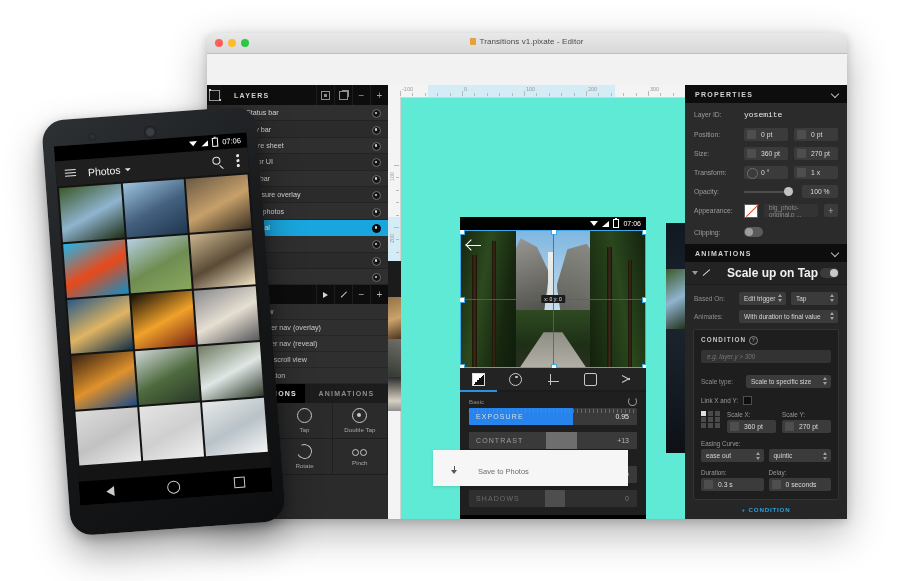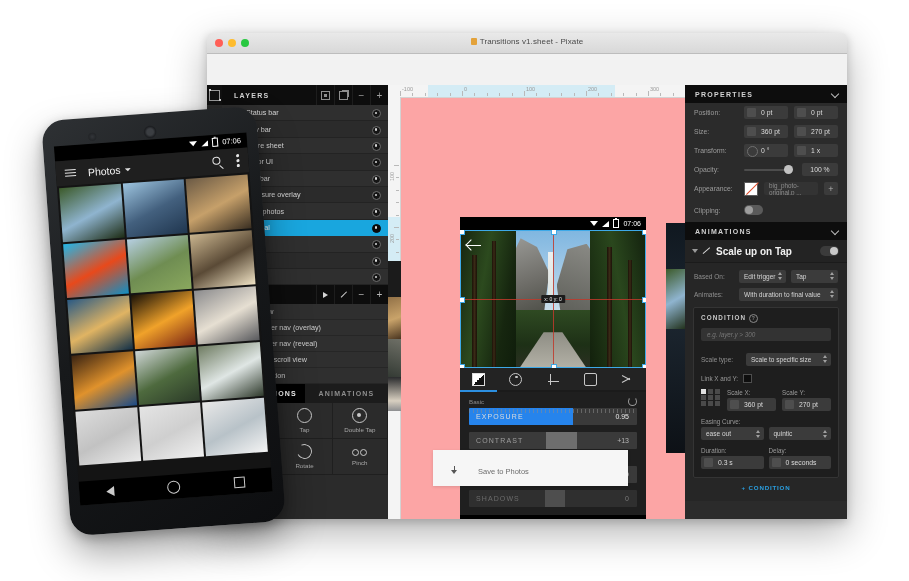--- a/index.html
+++ b/index.html
@@ -115,21 +115,21 @@
   .g-pinch:after{content:"";position:absolute;right:0;bottom:0;width:5px;height:5px;
      border-radius:50%;border:1.2px solid #c9c9c9;}
   .g-arrow{width:13px;height:8px;position:relative;}
   .g-arrow:before{content:"";position:absolute;left:0;top:3.5px;width:10px;height:1.2px;
      background:#c9c9c9;}
   .g-arrow:after{content:"";position:absolute;right:0;top:1px;width:0;height:0;
      border-left:4px solid #c9c9c9;border-top:3px solid transparent;
      border-bottom:3px solid transparent;}
 
   
-  #canvas{position:absolute;left:181px;right:162px;top:0;bottom:0;background:#fca5a5;
+  #canvas{position:absolute;left:181px;right:162px;top:0;bottom:0;background:#5eead4;
      overflow:hidden;}
   #ruler-h{position:absolute;left:0;right:0;top:0;height:12px;background:#f4f4f4;
      border-bottom:1px solid #d3d3d3;}
   #ruler-h .sel-range{position:absolute;top:0;bottom:0;background:#d4ecf5;}
   .rtick{position:absolute;top:6px;width:1px;height:5px;background:#b9b9b9;}
   .rnum{position:absolute;top:1px;font-size:5.5px;color:#9a9a9a;}
   #ruler-v{position:absolute;left:0;top:12px;bottom:0;width:12px;background:#f4f4f4;
      border-right:1px solid #d3d3d3;}
   #ruler-v .sel-range{position:absolute;left:0;right:0;background:#d4ecf5;}
   .vtick{position:absolute;left:6px;width:5px;height:1px;background:#b9b9b9;}
@@ -306,21 +306,21 @@
   .toggle.on{background:#3b3b3b;}
   .toggle.on .kn{left:10px;background:#c9c9c9;}
 
   .anim-hdr{height:22px;background:#232323;display:flex;align-items:center;
      position:relative;border-bottom:1px solid #1b1b1b;}
   .anim-hdr .ah-tri{margin-left:7px;width:0;height:0;border-top:4px solid #9a9a9a;
      border-left:3px solid transparent;border-right:3px solid transparent;}
   .anim-hdr .ah-ico{margin-left:5px;width:8px;height:8px;position:relative;}
   .anim-hdr .ah-ico:before{content:"";position:absolute;left:0;top:6px;width:9px;
      height:1.2px;background:#d8d8d8;transform:rotate(-40deg);transform-origin:left;}
-  .anim-hdr .ah-t{font-size:10px;color:#f0f0f0;margin-left:5px;font-weight:700;}
+  .anim-hdr .ah-t{font-size:12px;color:#f0f0f0;margin-left:16px;font-weight:700;}
   .anim-hdr .toggle{position:absolute;right:8px;top:6px;}
   .anim-body{background:#262626;padding:4px 0 6px;}
   .arow{display:flex;align-items:center;height:18px;padding:0 9px;gap:5px;}
   .alab{font-size:6.5px;color:#8f8f8f;width:40px;flex:none;}
   .sel-box{flex:1;height:13px;background:#3b3b3b;border-radius:2px;display:flex;
      align-items:center;position:relative;cursor:pointer;}
   .sel-box .sv{font-size:6.5px;color:#d6d6d6;margin-left:5px;}
   .sel-box .updown{position:absolute;right:4px;top:2.5px;width:4px;height:8px;}
   .sel-box .updown:before{content:"";position:absolute;top:0;left:0;width:0;height:0;
      border-bottom:3px solid #a0a0a0;border-left:2px solid transparent;
@@ -390,21 +390,21 @@
 </head>
 <body>
 
 <div class="abs" id="pixate-window">
 
   <div id="titlebar">
     <span class="tl-dot tl-red"></span>
     <span class="tl-dot tl-yel"></span>
     <span class="tl-dot tl-grn"></span>
     <div class="t-title">
-      <span class="docico"></span><span>Transitions v1.sheet - Pixate</span>
+      <span class="docico"></span><span>Transitions v1.pixate - Editor</span>
     </div>
   </div>
 
 
   <div id="mainrow">
 
     <div id="toolrail">
       <div class="rail-btn">
         <span class="rail-ico frame"></span>
       </div>
@@ -733,20 +733,24 @@
     </div>
 
 
     <div id="props">
 
       <div class="sec-bar">
         <span class="sb-t">PROPERTIES</span>
         <span class="chev"></span>
       </div>
 
+      <div class="prow" style="height:22px">
+        <span class="plab">Layer ID:</span>
+        <span class="pval-plain">yosemite</span>
+      </div>
 
       <div class="prow">
         <span class="plab">Position:</span>
         <span class="pfield">
             <i class="fico"></i>
             <span class="fv">0 pt</span>
           </span>
         <span class="pfield">
             <i class="fico"></i>
             <span class="fv">0 pt</span>

